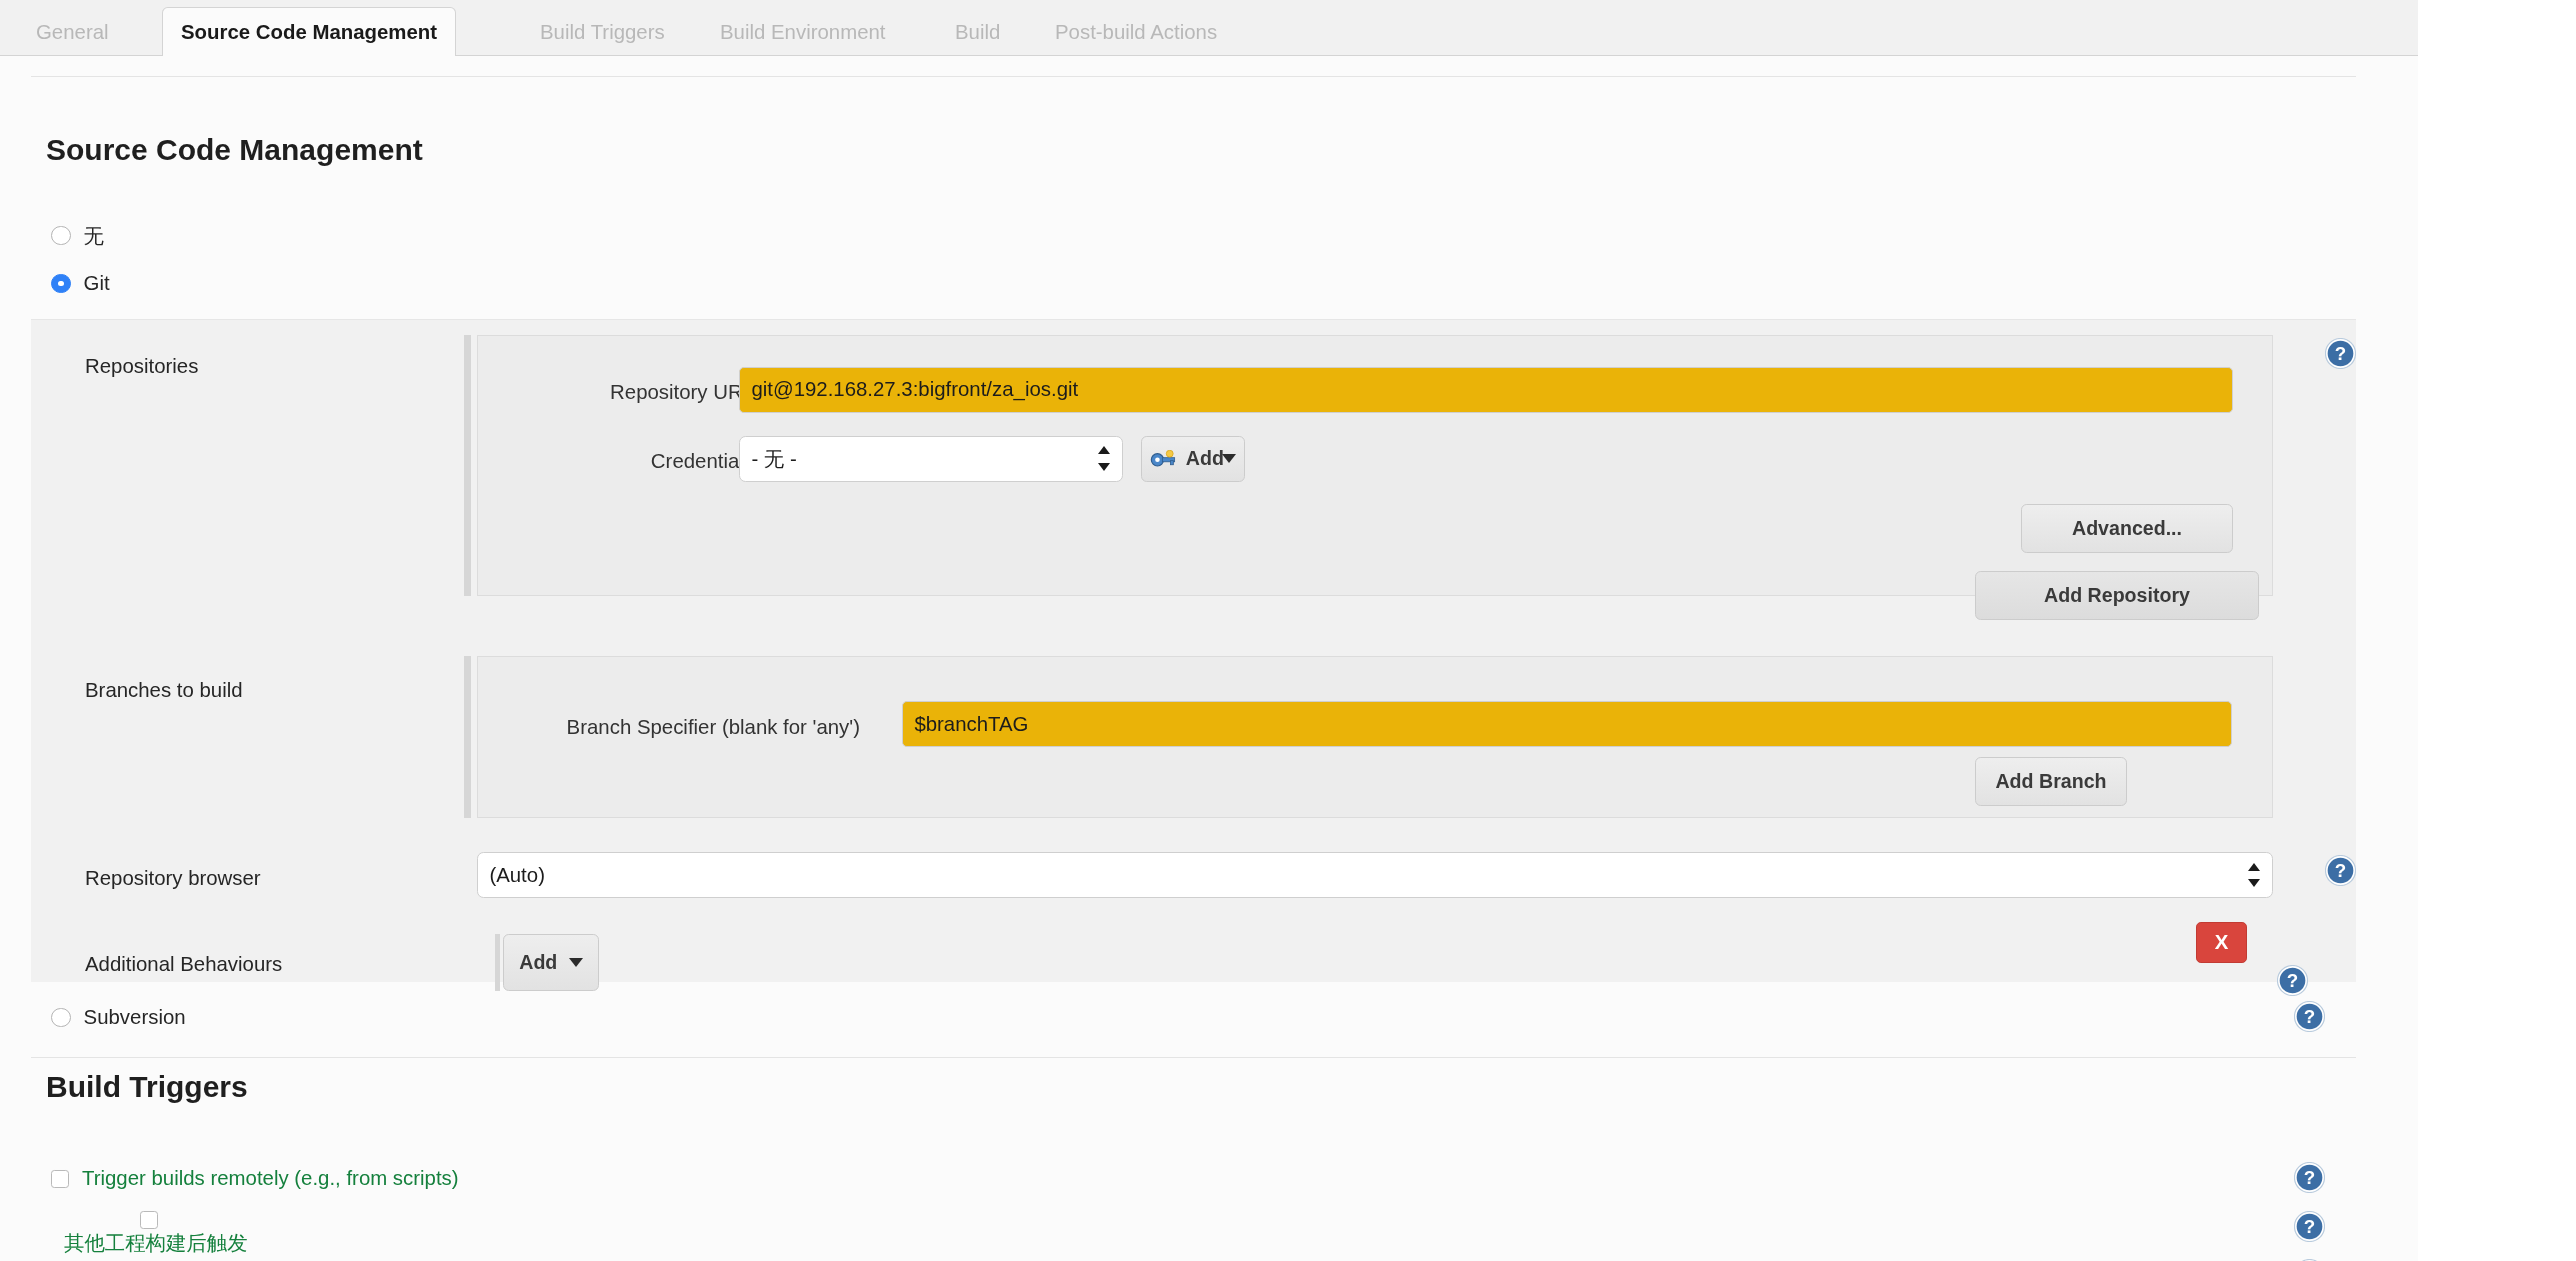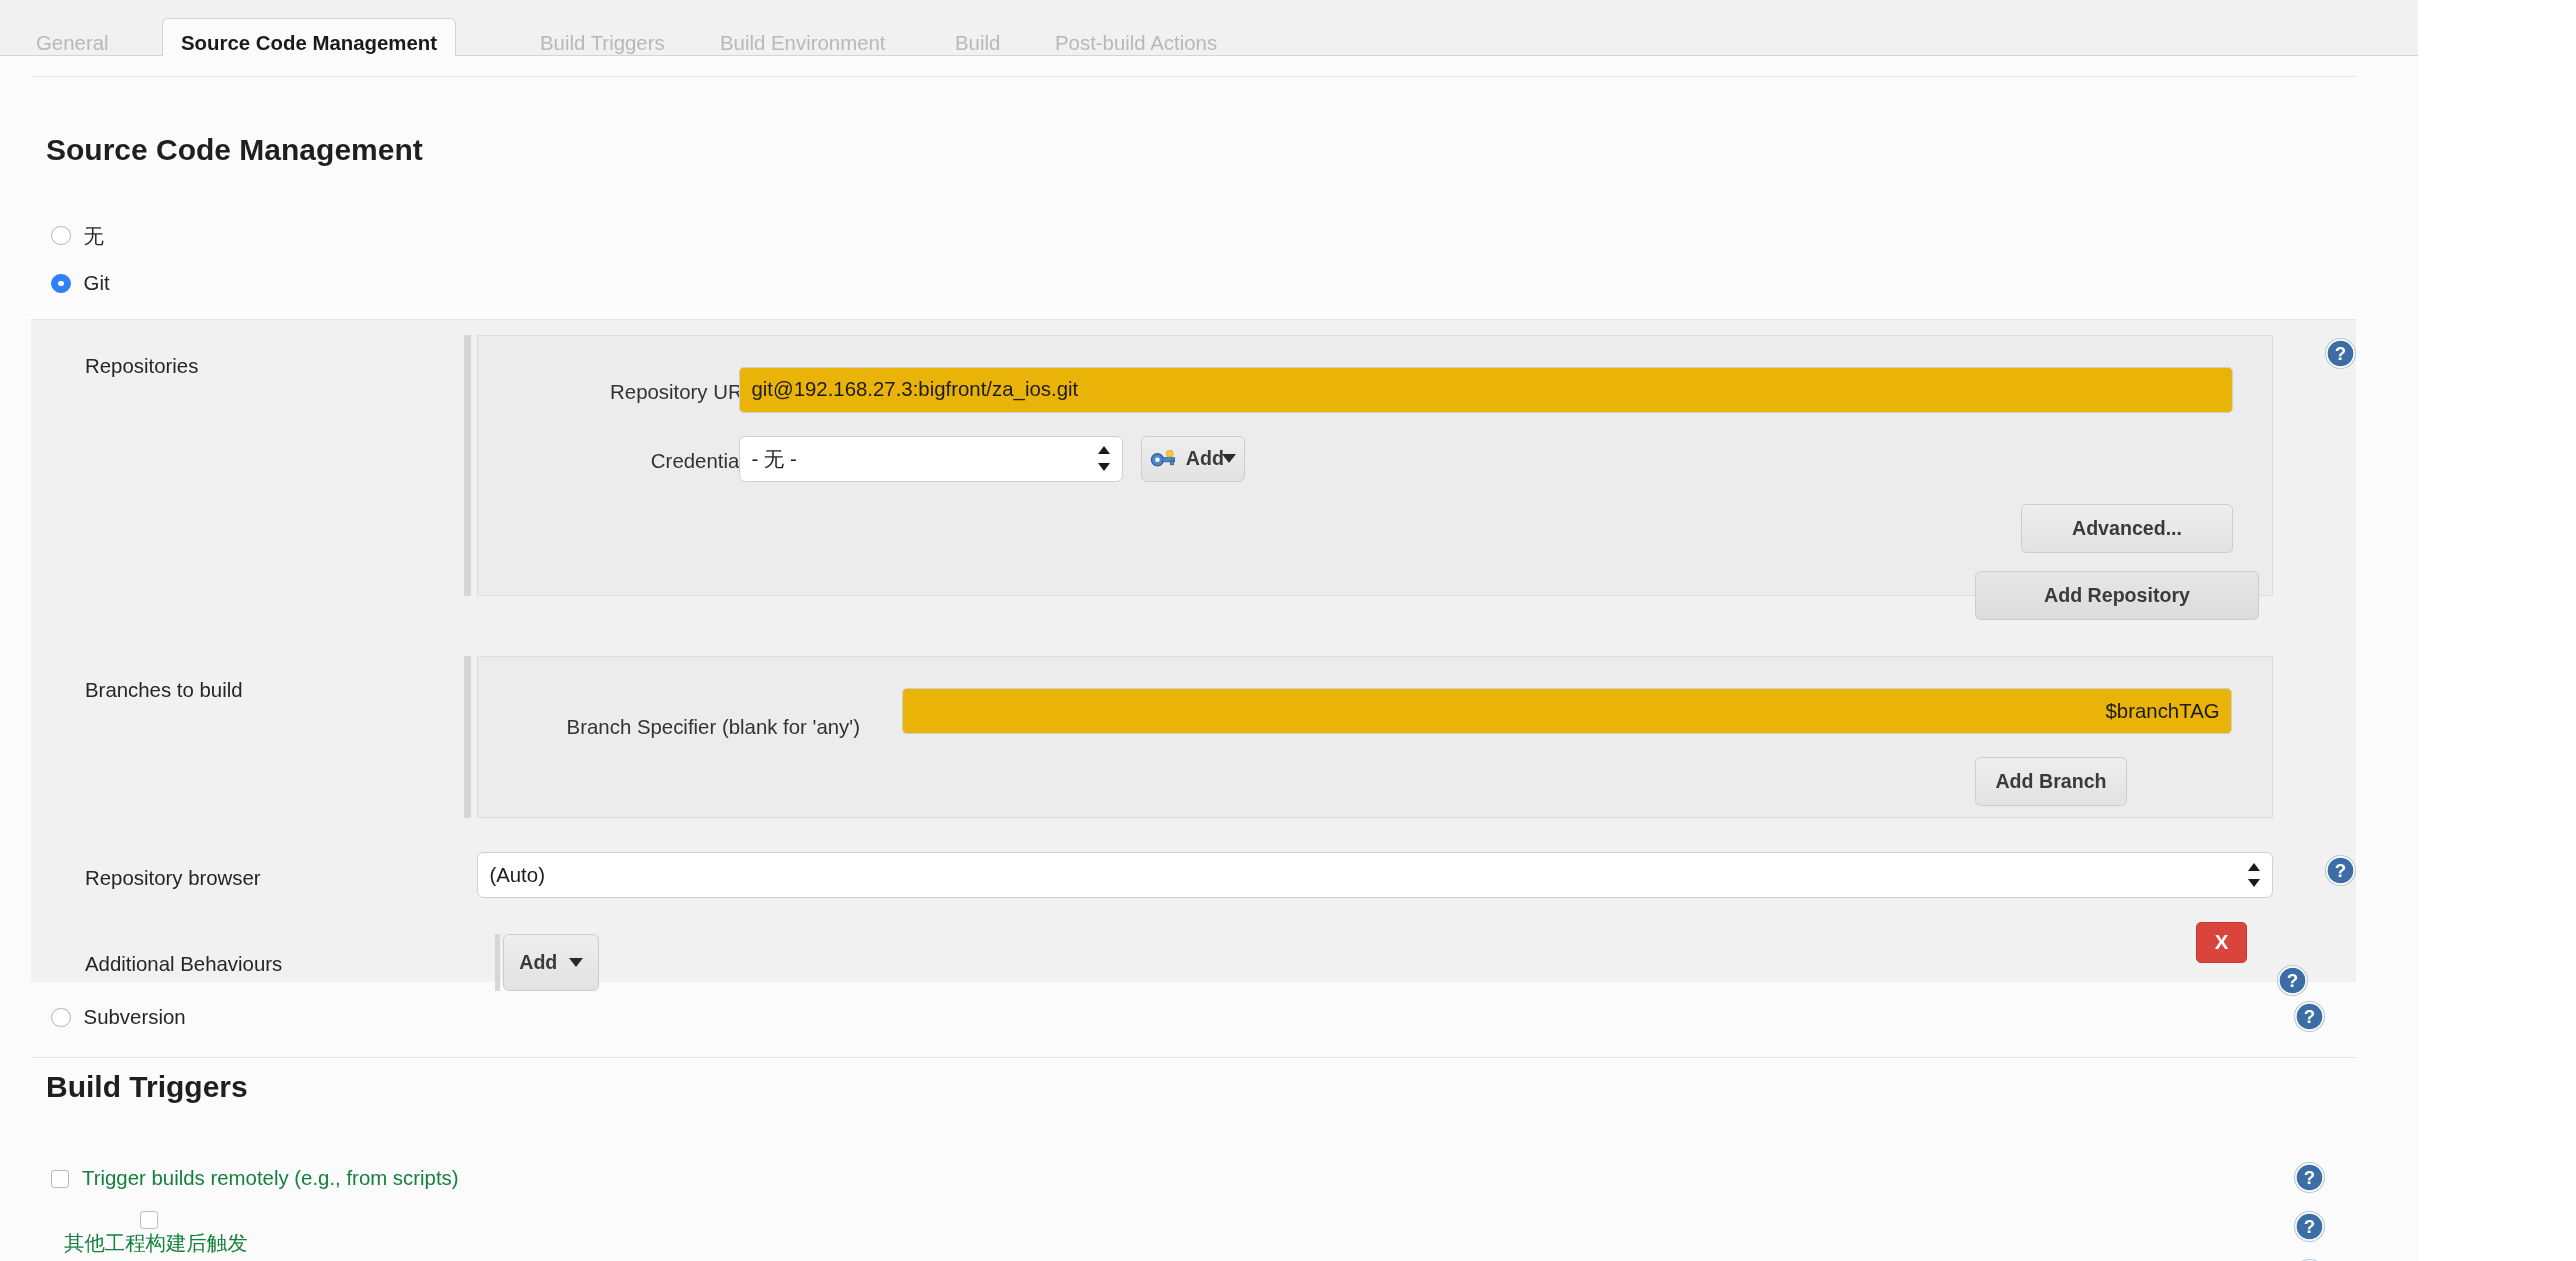--- a/index.html
+++ b/index.html
@@ -29,21 +29,21 @@
   
   .tabbar {
     position: absolute;
     left: 0; top: 0;
     width: 2418px; height: 56px;
     background: #f1f1f1;
     border-bottom: 1.6px solid #d4d4d4;
   }
   .tab {
     position: absolute;
-    top: 18px;
+    top: 7px;
     height: 52px;
     line-height: 51px;
     padding: 0 18px;
     font-size: 20.4px;
     color: #b8b8b8;
     white-space: nowrap;
     cursor: pointer;
     text-align: right;
   }
   .tab.active {
@@ -354,21 +354,21 @@
           </svg>
         </div>
 
         <div class="row-label" style="left:54px; top:359px;">Branches to build</div>
 
         <div class="grip" style="left:433px; top:336px; height:162px;"></div>
 
         <div class="panel" style="left:446px; top:336px; width:1796px; height:162px;">
 
           <div class="field-label" style="left:72px; top:59px; width:310px;">Branch Specifier (blank for 'any')</div>
-          <input class="textbox" style="left: 424px; top: 31px; width: 1330px; text-align: right;" value="$branchTAG">
+          <input class="textbox" style="left: 424px; top: 44px; width: 1330px;" value="$branchTAG">
 
           <div class="btn" style="left:1497px; top:100px; width:152px; height:49px;">
             <span>Add Branch</span>
           </div>
         </div>
 
         <div class="btn-x" style="left:2165px; top:602px; width:51px; height:41px;">
           <span>X</span>
         </div>
 

